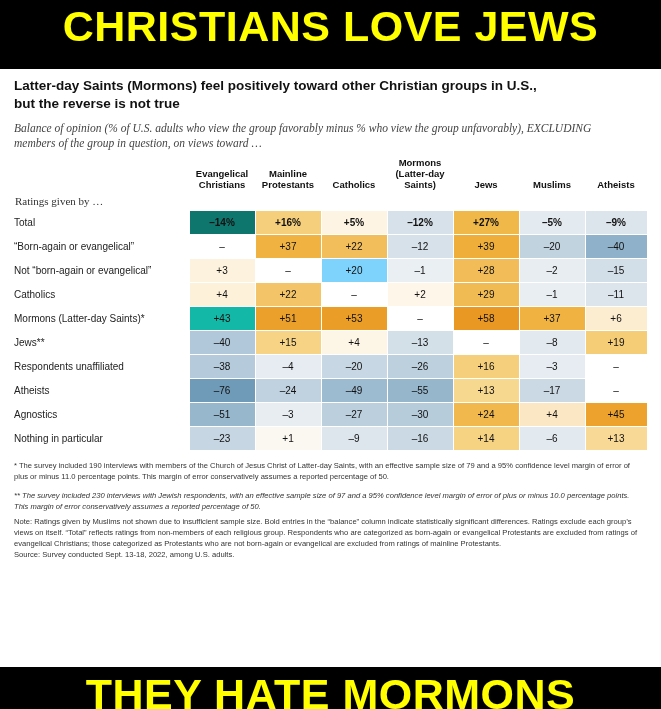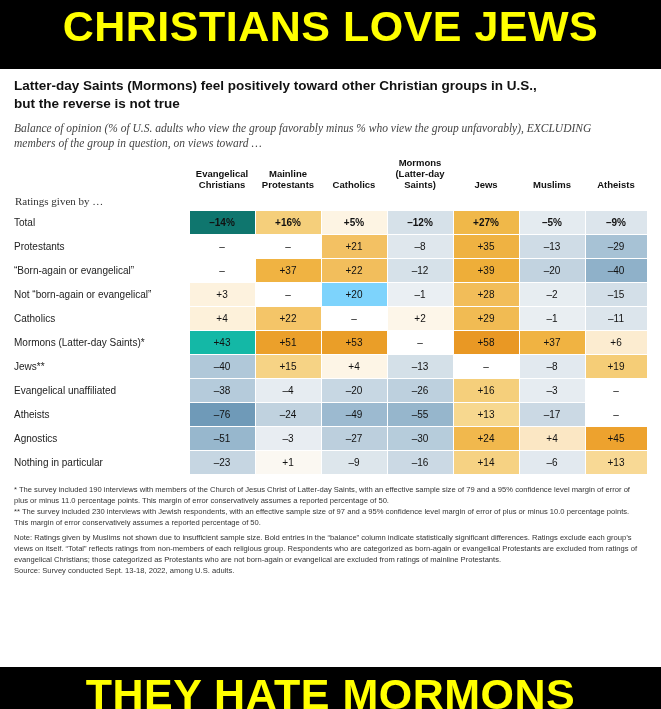--- a/index.html
+++ b/index.html
@@ -164,30 +164,20 @@
         <td class="rowlabel">Total</td>
         <td class="cell bold" style="background:#0f766e">–14%</td>
         <td class="cell bold" style="background:#f5cf7b">+16%</td>
         <td class="cell bold" style="background:#fdf4e3">+5%</td>
         <td class="cell bold" style="background:#d6e1e9">–12%</td>
         <td class="cell bold" style="background:#f0b849">+27%</td>
         <td class="cell bold" style="background:#e4ebf0">–5%</td>
         <td class="cell bold" style="background:#dce5ec">–9%</td>
       </tr>
 
-      <tr>
-        <td class="rowlabel">Protestants</td>
-        <td class="cell" style="background:#ffffff">–</td>
-        <td class="cell" style="background:#ffffff">–</td>
-        <td class="cell" style="background:#f3c163">+21</td>
-        <td class="cell" style="background:#dfe7ed">–8</td>
-        <td class="cell" style="background:#efb242">+35</td>
-        <td class="cell" style="background:#cfdce6">–13</td>
-        <td class="cell" style="background:#a7c2d5">–29</td>
-      </tr>
 
       <tr>
         <td class="rowlabel indent1">“Born-again or evangelical”</td>
         <td class="cell" style="background:#ffffff">–</td>
         <td class="cell" style="background:#f0b342">+37</td>
         <td class="cell" style="background:#f2be5c">+22</td>
         <td class="cell" style="background:#d6e1e9">–12</td>
         <td class="cell" style="background:#eeae39">+39</td>
         <td class="cell" style="background:#c2d3e0">–20</td>
         <td class="cell" style="background:#8fb1c9">–40</td>
@@ -231,21 +221,21 @@
         <td class="cell" style="background:#b0c8d9">–40</td>
         <td class="cell" style="background:#f6d385">+15</td>
         <td class="cell" style="background:#fdf5e6">+4</td>
         <td class="cell" style="background:#d4e0e8">–13</td>
         <td class="cell" style="background:#ffffff">–</td>
         <td class="cell" style="background:#e2e9ef">–8</td>
         <td class="cell" style="background:#f5cd77">+19</td>
       </tr>
 
       <tr>
-        <td class="rowlabel">Evangelical unaffiliated</td>
+        <td class="rowlabel">Respondents unaffiliated</td>
         <td class="cell" style="background:#b5cbdb">–38</td>
         <td class="cell" style="background:#e6ecf1">–4</td>
         <td class="cell" style="background:#c7d7e3">–20</td>
         <td class="cell" style="background:#bdd0de">–26</td>
         <td class="cell" style="background:#f5cf7b">+16</td>
         <td class="cell" style="background:#e6ecf1">–3</td>
         <td class="cell" style="background:#ffffff">–</td>
       </tr>
 
       <tr>
@@ -279,21 +269,21 @@
         <td class="cell" style="background:#f6d283">+14</td>
         <td class="cell" style="background:#e2e9ef">–6</td>
         <td class="cell" style="background:#f8d995">+13</td>
       </tr>
 
     </tbody>
   </table>
 
   <div class="footnotes">
     <p>* The survey included 190 interviews with members of the Church of Jesus Christ of Latter-day Saints, with an effective sample size of 79 and a 95% confidence level margin of error of plus or minus 11.0 percentage points. This margin of error conservatively assumes a reported percentage of 50.</p>
-    <p style="margin-top:0;">** The survey included 230 interviews with Jewish respondents, with an effective sample size of 97 and a 95% confidence level margin of error of plus or minus 10.0 percentage points. This margin of error conservatively assumes a reported percentage of 50.</p>
+    <p style="margin-top:8px;font-style:italic;">** The survey included 230 interviews with Jewish respondents, with an effective sample size of 97 and a 95% confidence level margin of error of plus or minus 10.0 percentage points. This margin of error conservatively assumes a reported percentage of 50.</p>
     <p style="margin-top:4px;">Note: Ratings given by Muslims not shown due to insufficient sample size. Bold entries in the “balance” column indicate statistically significant differences. Ratings exclude each group’s views on itself. “Total” reflects ratings from non-members of each religious group. Respondents who are categorized as born-again or evangelical Protestants are excluded from ratings of evangelical Christians; those categorized as Protestants who are not born-again or evangelical are excluded from ratings of mainline Protestants.</p>
     <p class="source-line">Source: Survey conducted Sept. 13-18, 2022, among U.S. adults.</p>
   </div>
 
 
 </div>
 
 <div id="bottom-banner" class="meme-banner">THEY HATE MORMONS</div>
 
 </body></html>

